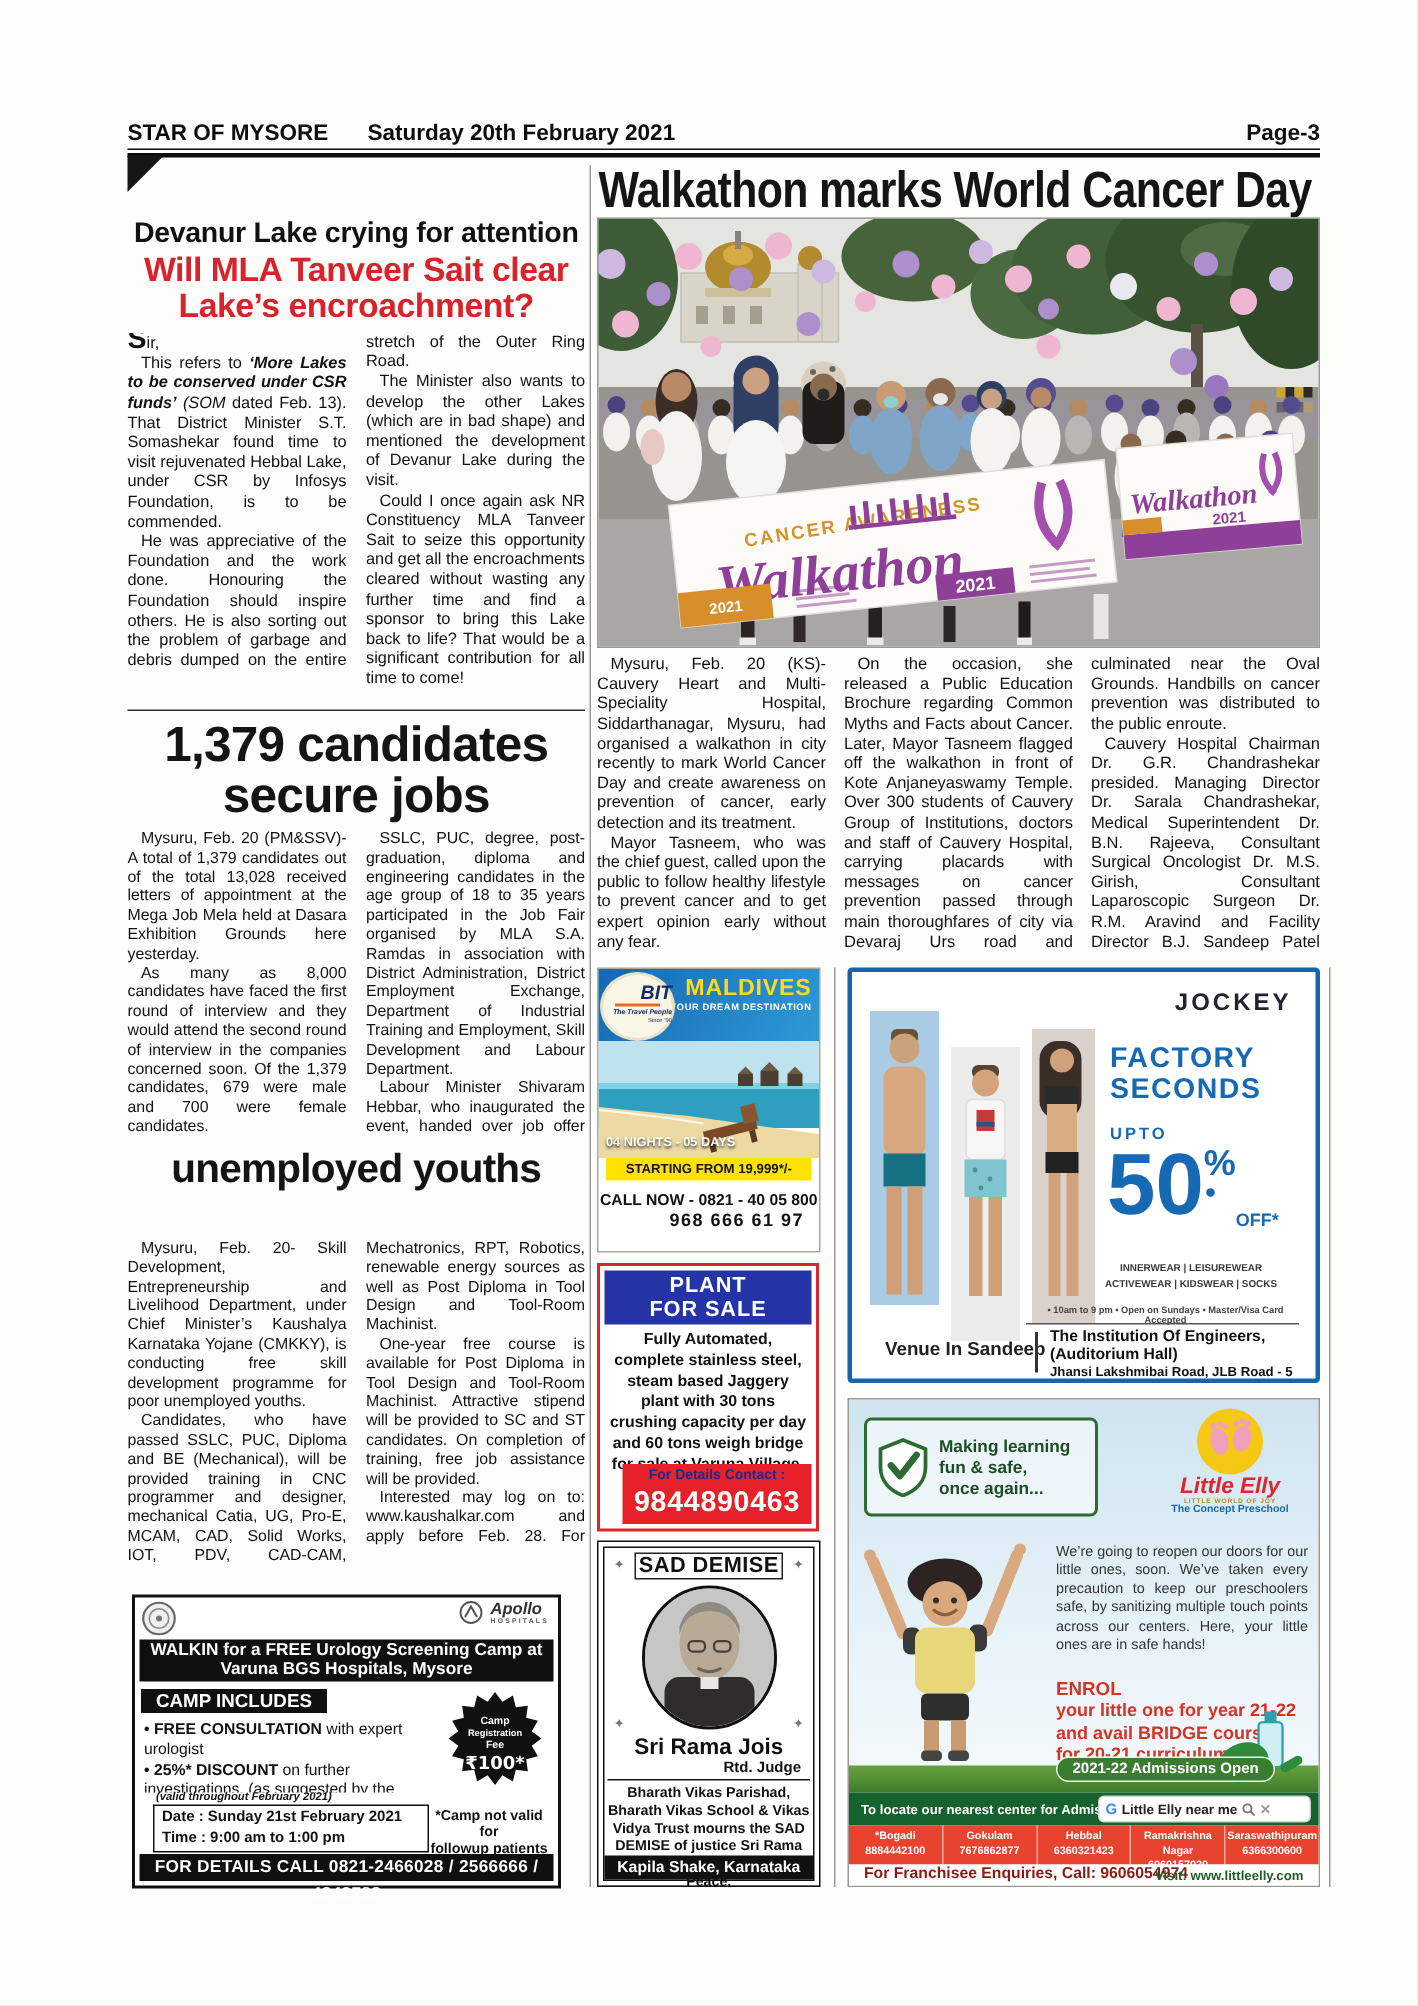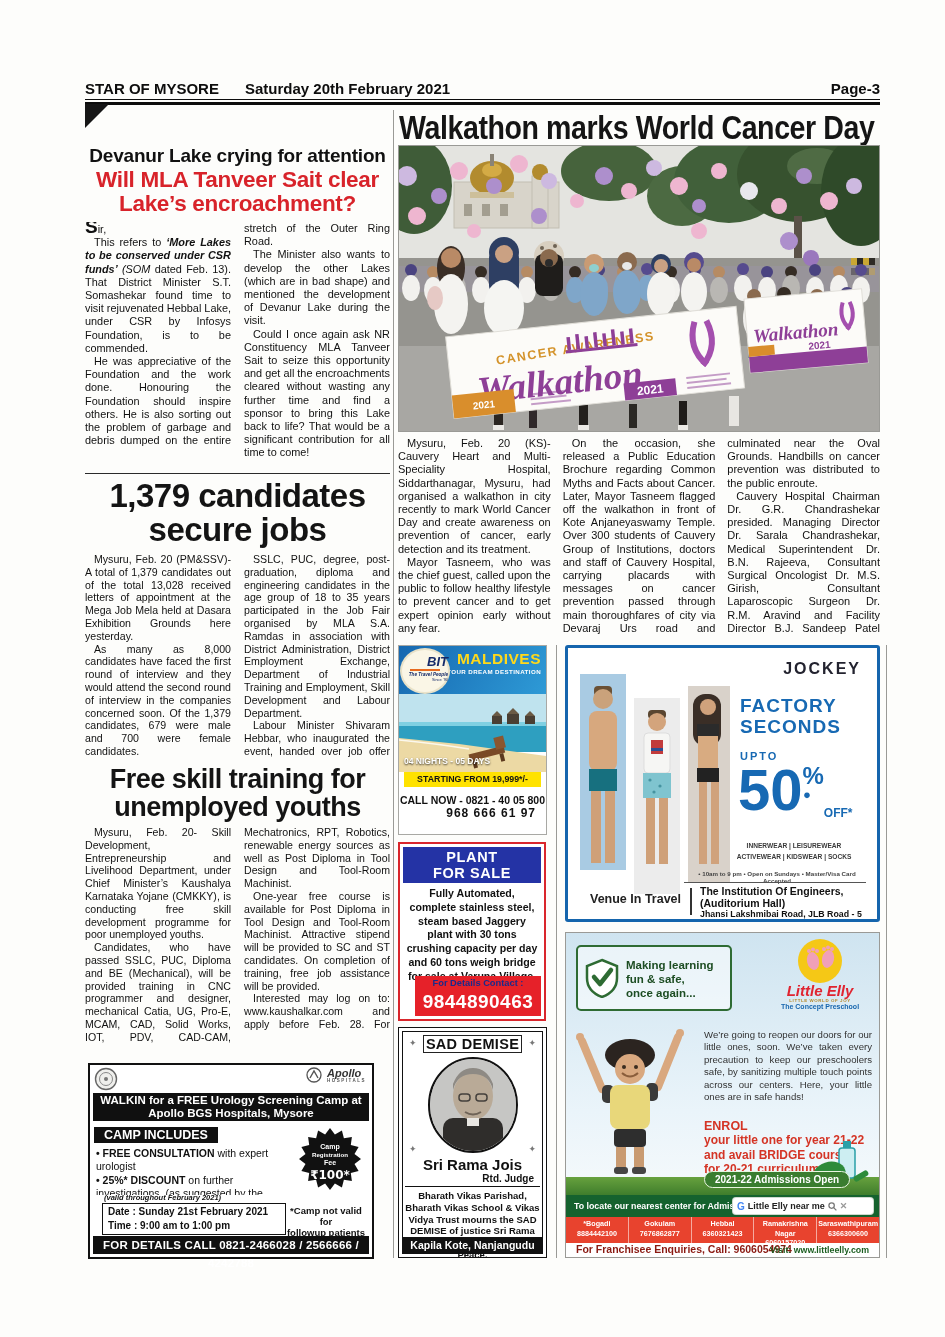--- a/index.html
+++ b/index.html
@@ -159,21 +159,20 @@
     <div class="hl-huge">secure jobs</div>
   </div>
   <div class="abs art newsbody" style="left:85px;top:553px;width:305px;height:208px;">
     <p>Mysuru, Feb. 20 (PM&amp;SSV)- A total of 1,379 candidates out of the total 13,028 received letters of appointment at the Mega Job Mela held at Dasara Exhibition Grounds here yesterday.</p>
     <p>As many as 8,000 candidates have faced the first round of interview and they would attend the second round of interview in the companies concerned soon. Of the 1,379 candidates, 679 were male and 700 were female candidates.</p>
     <p>SSLC, PUC, degree, post-graduation, diploma and engineering candidates in the age group of 18 to 35 years participated in the Job Fair organised by MLA S.A. Ramdas in association with District Administration, District Employment Exchange, Department of Industrial Training and Employment, Skill Development and Labour Department.</p>
     <p>Labour Minister Shivaram Hebbar, who inaugurated the event, handed over job offer letters to a few candidates on the occasion.</p>
   </div>
 
   <div class="abs" style="left:85px;top:765px;width:305px;">
-    <div class="hl-big">Free skill training for</div>
     <div class="hl-big">unemployed youths</div>
   </div>
   <div class="abs art newsbody" style="left:85px;top:826px;width:305px;height:230px;">
     <p>Mysuru, Feb. 20- Skill Development, Entrepreneurship and Livelihood Department, under Chief Minister’s Kaushalya Karnataka Yojane (CMKKY), is conducting free skill development programme for poor unemployed youths.</p>
     <p>Candidates, who have passed SSLC, PUC, Diploma and BE (Mechanical), will be provided training in CNC programmer and designer, mechanical Catia, UG, Pro-E, MCAM, CAD, Solid Works, IOT, PDV, CAD-CAM, Mechatronics, RPT, Robotics, renewable energy sources as well as Post Diploma in Tool Design and Tool-Room Machinist.</p>
     <p>One-year free course is available for Post Diploma in Tool Design and Tool-Room Machinist. Attractive stipend will be provided to SC and ST candidates. On completion of training, free job assistance will be provided.</p>
     <p>Interested may log on to: www.kaushalkar.com and apply before Feb. 28. For details, contact Ph: 0821-2582750 or 91416-30315.</p>
   </div>
 
   <div class="abs ad apl" style="left:88px;top:1063px;width:282px;height:192px;">
@@ -187,21 +186,21 @@
         <circle cx="8" cy="8" r="7" fill="#fff" stroke="#555" stroke-width="1.3"></circle>
         <path d="M4 11 L8 4 L12 11" fill="none" stroke="#555" stroke-width="1.4"></path>
       </svg>
       <div>
         <div class="apl-logo-name">Apollo</div>
         <div class="apl-logo-sub">HOSPITALS</div>
       </div>
     </div>
     <div class="abs apl-band" style="left:3px;top:28px;right:3px;">
       <div>WALKIN for a FREE Urology Screening Camp at</div>
-      <div>Apollo BGS Hospitals, Mysore</div>
+      <div>Varuna BGS Hospitals, Mysore</div>
     </div>
     <div class="abs" style="left:4px;top:60px;">
       <span class="apl-includes">CAMP INCLUDES</span>
     </div>
     <div class="abs apl-bullets" style="left:6px;top:82px;width:196px;height:48px;overflow:hidden;">
       <p class="blt"><b>FREE CONSULTATION</b><span> with expert urologist</span></p>
       <p class="blt"><b>25%* DISCOUNT</b><span> on further investigations, (as suggested by the Doctor)</span></p>
     </div>
     <div class="abs apl-valid" style="left:14px;top:128px;">(valid throughout February 2021)</div>
     <svg class="abs" style="left:208px;top:62px;" width="64" height="64" viewBox="0 0 64 64">
@@ -530,21 +529,21 @@
         <rect x="34" y="38" width="11" height="7" rx="3" fill="none" stroke="#44403c" stroke-width="1.5"></rect>
         <rect x="51" y="38" width="11" height="7" rx="3" fill="none" stroke="#44403c" stroke-width="1.5"></rect>
         <path d="M40,56 q8,5 16,0" stroke="#6e6357" stroke-width="2" fill="none"></path>
         <rect x="42" y="62" width="12" height="8" fill="#e8e6e2"></rect>
       </g>
     </svg>
     <div class="dem-name">Sri Rama Jois</div>
     <div class="dem-role">Rtd. Judge</div>
     <div class="dem-rule"></div>
     <div class="dem-body">Bharath Vikas Parishad, Bharath Vikas School &amp; Vikas Vidya Trust mourns the SAD DEMISE of justice Sri Rama Jois and may his soul Rest in Peace.</div>
-    <div class="dem-foot">Kapila Kote, Nanjangudu</div>
+    <div class="dem-foot">Kapila Shake, Karnataka</div>
   </div>
 
   <div class="abs ad jky" style="left:565px;top:645px;width:309px;height:271px;">
     <div class="abs jky-brand" style="right:16px;top:12px;">JOCKEY</div>
     <svg class="abs" style="left:12px;top:26px;" width="150" height="232" viewBox="0 0 150 232">
       <rect x="0" y="0" width="46" height="196" fill="#a9cbe3"></rect>
       <rect x="14" y="12" width="18" height="10" rx="4" fill="#6b5135"></rect>
       <circle cx="23" cy="25" r="10" fill="#caa27b"></circle>
       <rect x="9" y="37" width="28" height="60" rx="8" fill="#d7a87e"></rect>
       <rect x="9" y="95" width="28" height="22" fill="#17707f"></rect>
@@ -583,21 +582,21 @@
         <span class="jky-pct" style="display:block;transform:scale(.55);transform-origin:left top;">●</span>
       </span>
       <span class="jky-off" style="margin-top:42px;">OFF*</span>
     </div>
     <div class="abs jky-cats" style="left:150px;top:192px;width:152px;">
       <div>INNERWEAR  |  LEISUREWEAR</div>
       <div>ACTIVEWEAR  |  KIDSWEAR  |  SOCKS</div>
     </div>
     <div class="abs jky-time" style="left:116px;top:222px;width:186px;">• 10am to 9 pm   • Open on Sundays   • Master/Visa Card Accepted</div>
     <div class="abs" style="left:116px;top:234px;width:182px;height:1px;background:#555;"></div>
-    <div class="abs jky-venue-label" style="left:22px;top:244px;">Venue In Travel</div>
+    <div class="abs jky-venue-label" style="left:22px;top:244px;">Venue In Sandeep</div>
     <div class="abs" style="left:122px;top:240px;width:1.5px;height:27px;background:#333;"></div>
     <div class="abs" style="left:132px;top:238px;">
       <div class="jky-v1">The Institution Of Engineers,</div>
       <div class="jky-v1">(Auditorium Hall)</div>
       <div class="jky-v3">Jhansi Lakshmibai Road, JLB Road - 5</div>
     </div>
   </div>
 
   <div class="abs ad elly" style="left:565px;top:932px;width:313px;height:324px;">
     <div class="abs" style="right:6px;top:6px;width:106px;text-align:center;">

